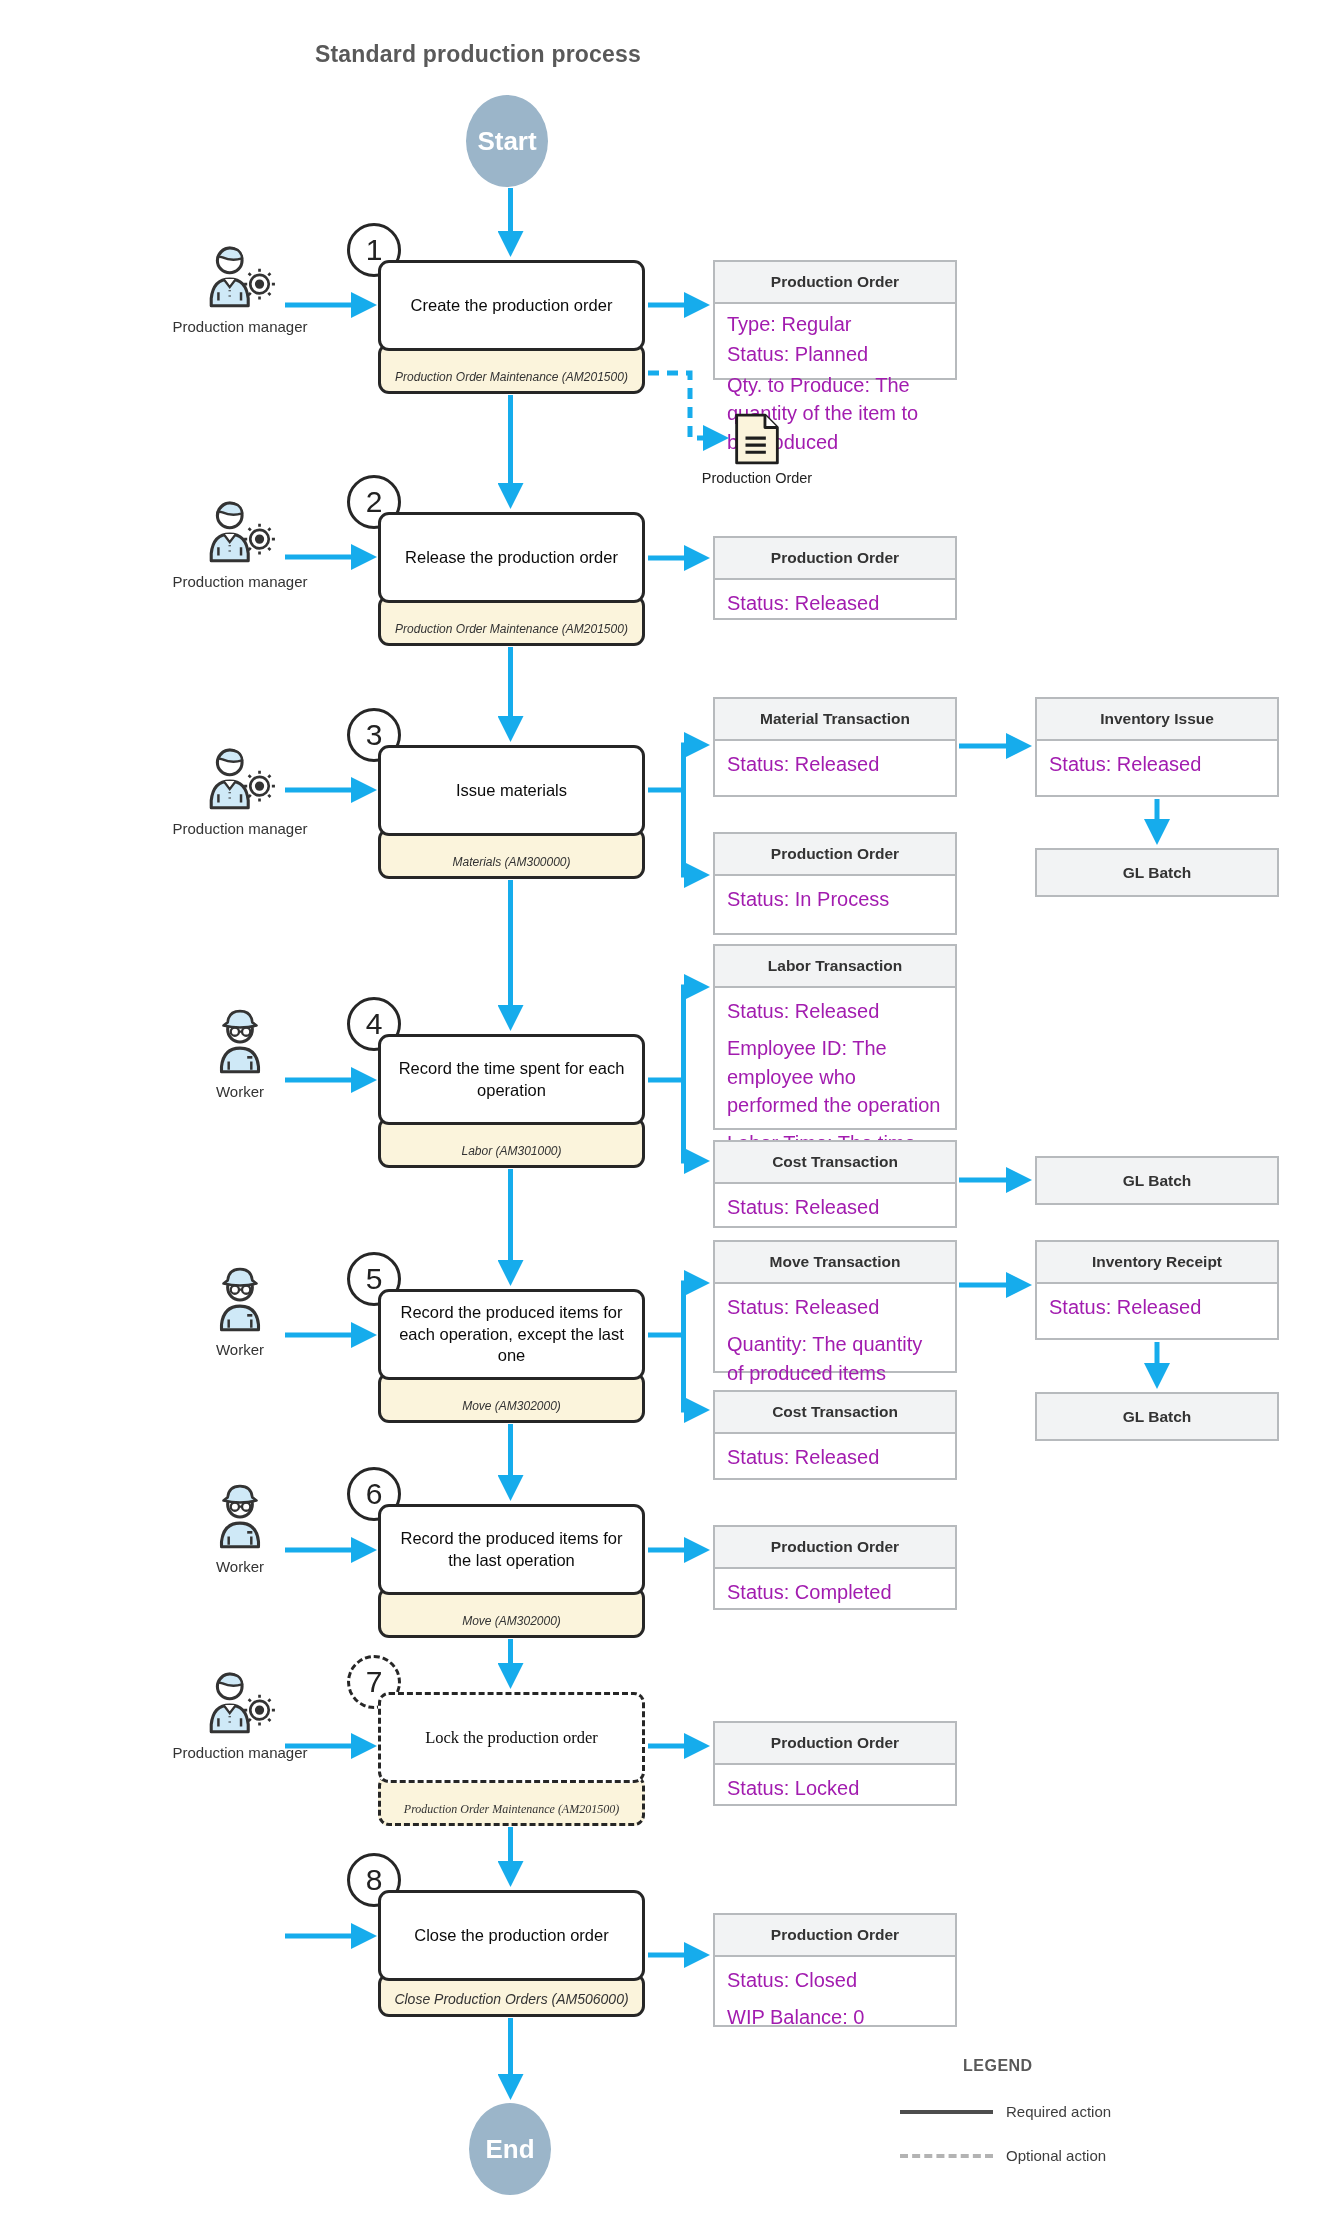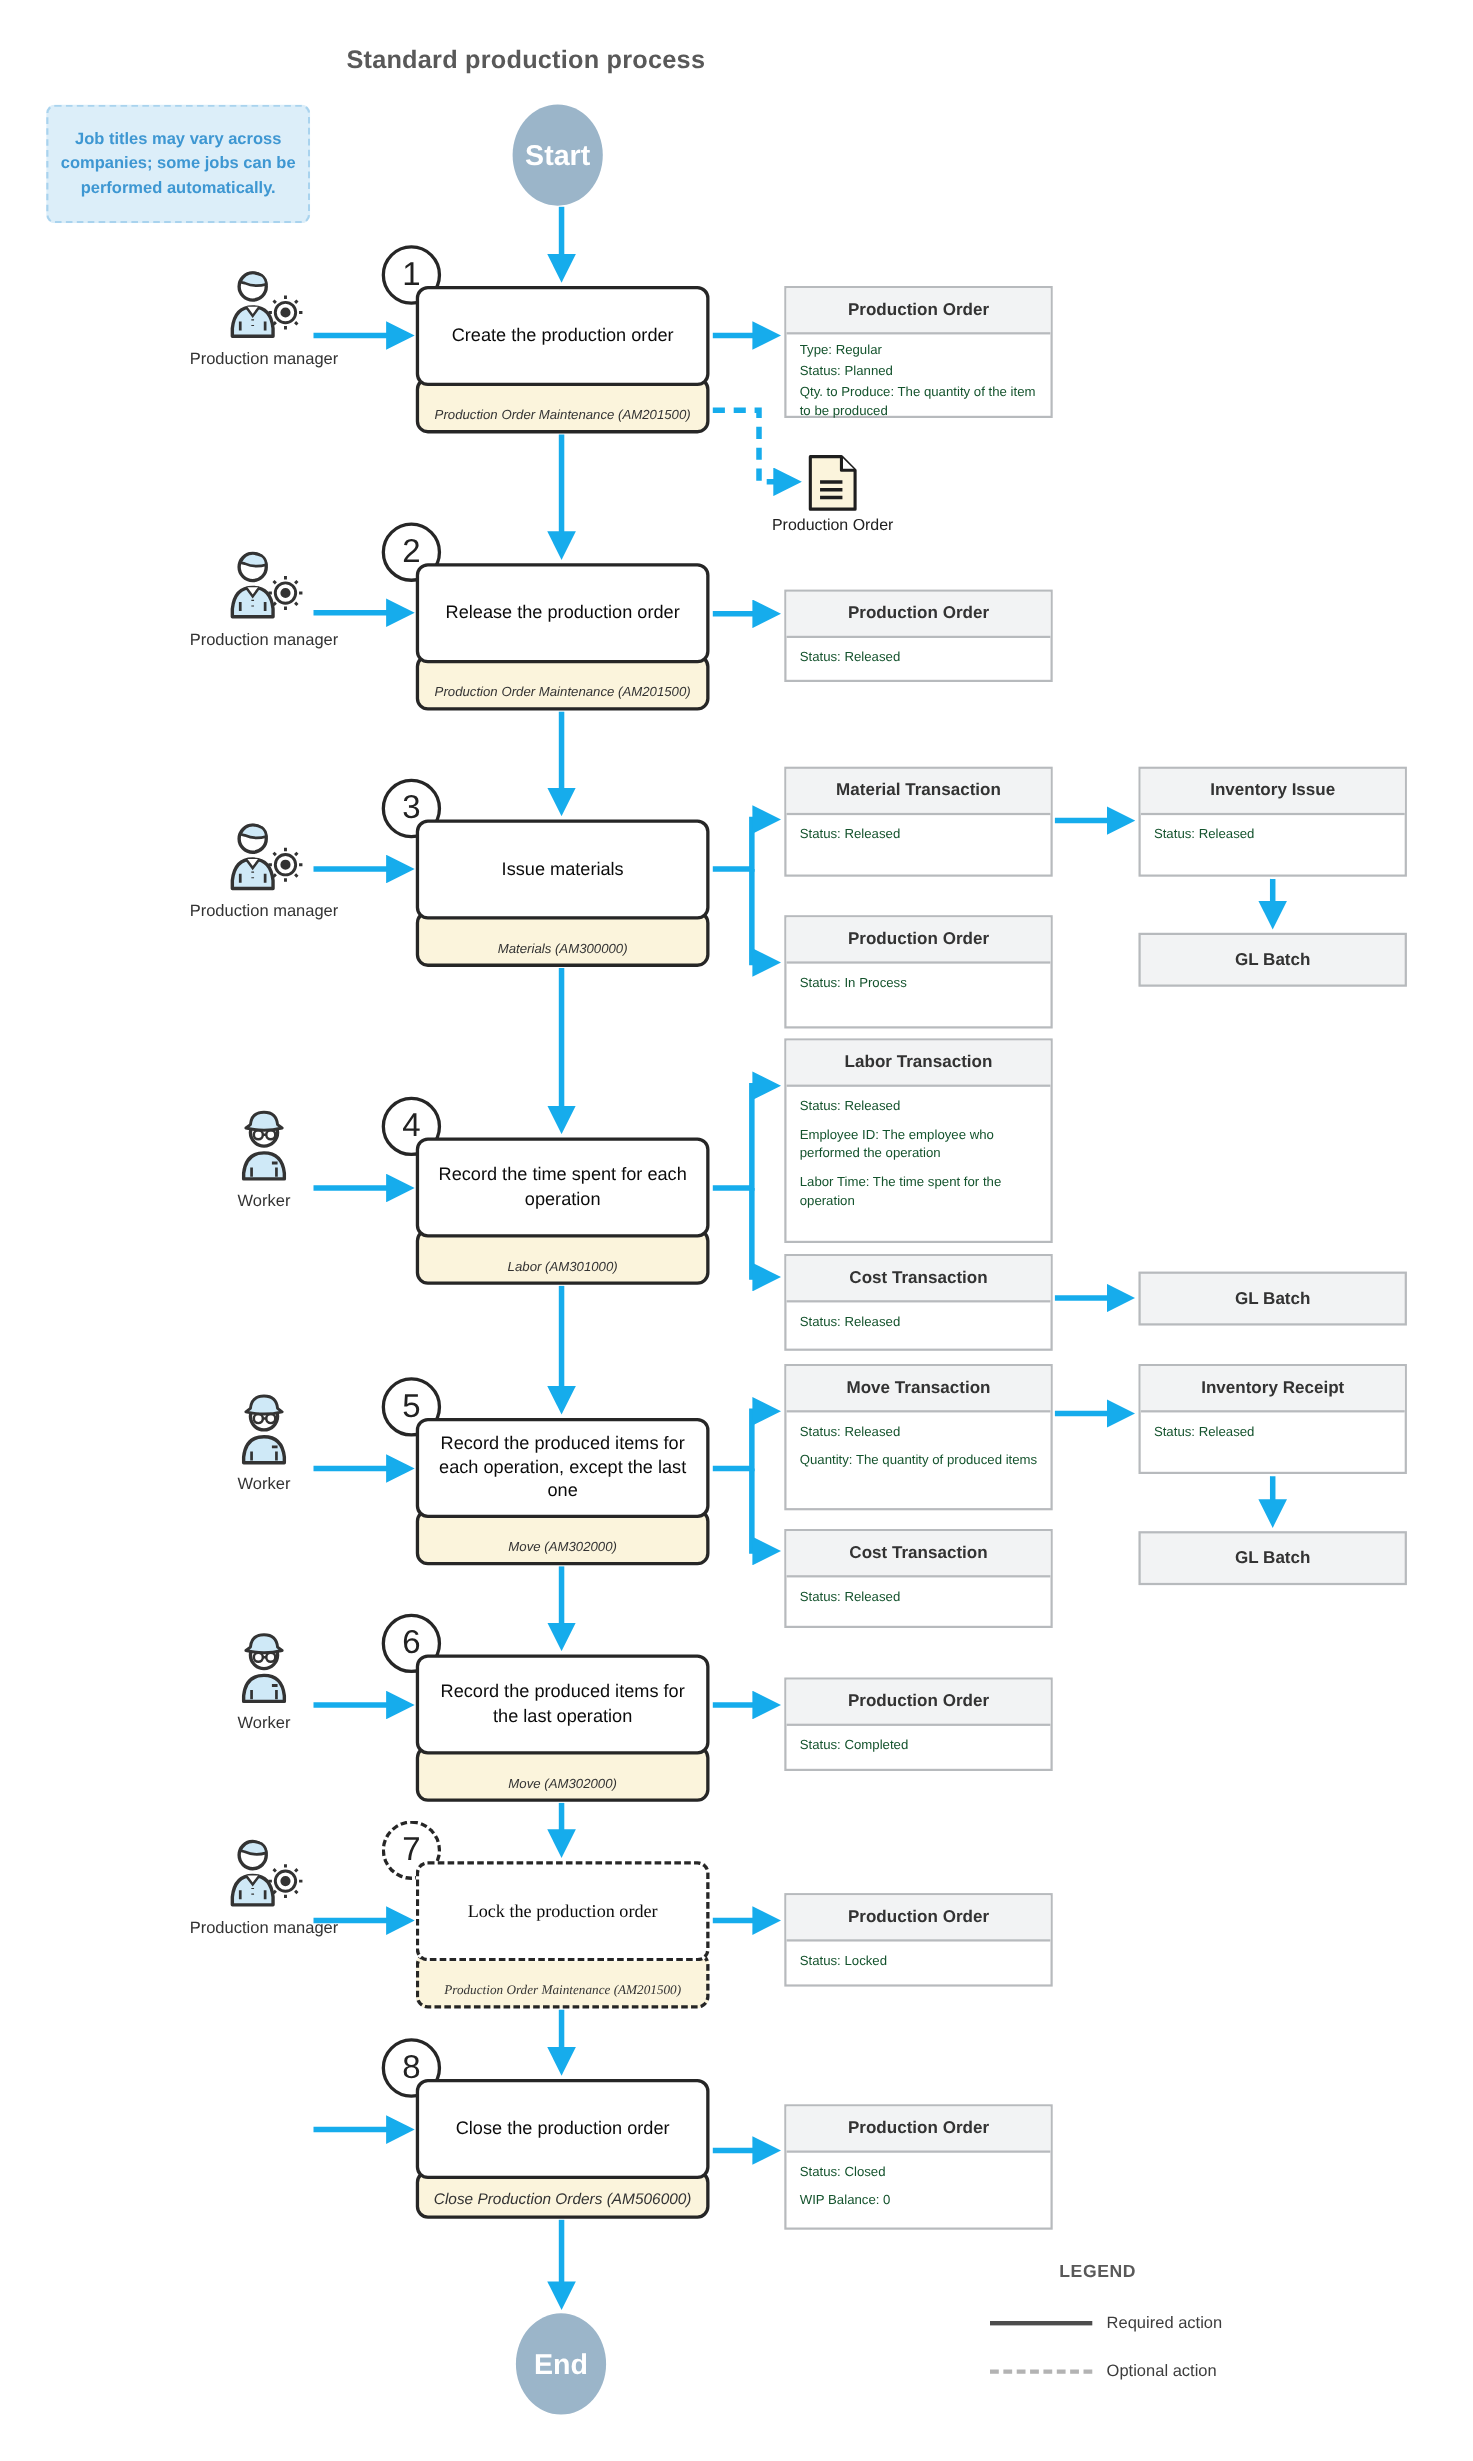--- a/index.html
+++ b/index.html
@@ -35,21 +35,21 @@
                text-align:center; font-size:16.5px; color:#0b0b0b; padding:4px 16px; line-height:1.3; }
   .step-screen { position:absolute; z-index:1; top:83px; box-sizing:border-box; width:267px; height:51px; background:var(--screen-bg);
                  border:3px solid var(--shape-border); border-radius:11px; display:flex; align-items:flex-end; justify-content:center;
                  text-align:center; font-size:12px; font-style:italic; color:#333; line-height:1.25; padding:3px 8px 6px; }
   .step-box.dashed .step-main, .step-box.dashed .step-screen { border-style:dashed; }
 
   
   .record { width:244px; box-sizing:border-box; background:#fff; border:2px solid var(--infobox-border); z-index:2; }
   .record-header { box-sizing:border-box; height:42px; background:var(--infobox-header-bg); border-bottom:2px solid var(--infobox-border);
                    display:flex; align-items:center; justify-content:center; font-weight:bold; font-size:15.5px; color:#333; }
-  .record-body { padding:9px 12px 4px; font-size:12px; color:#14532d; line-height:1.42; }
+  .record-body { padding:9px 12px 4px; font-size:20px; color:#a21caf; line-height:1.42; }
   .record-body p { margin:0 0 9px; }
   .record.gl { height:49px; background:var(--infobox-header-bg); display:flex; align-items:center; justify-content:center;
                font-weight:bold; font-size:15.5px; color:#333; }
 
   
   .persona { width:170px; display:flex; flex-direction:column; align-items:center; z-index:2; }
   .persona svg { width:80px; height:74px; }
   .persona-label { margin-top:1px; text-align:center; font-size:15px; color:#333; line-height:1.25; }
 
   
@@ -166,21 +166,20 @@
     <path class="conn" d="M959 1180 H1007"></path>
     <path class="conn" d="M959 1285 H1007"></path>
 
     <path class="conn" d="M1157 799 V820"></path>
     <path class="conn" d="M1157 1342 V1364"></path>
 
     <path class="conn dash" d="M648 373 H690 V438 H704"></path>
   </svg>
 
   <div class="abs page-title">Standard production process</div>
-  <div class="abs note">Job titles may vary across companies; some jobs can be performed automatically.</div>
 
   <div class="abs terminator" style="left:466px;top:95px;">Start</div>
   <div class="abs terminator" style="left:469px;top:2103px;">End</div>
 
   <div class="abs persona" style="left:155px;top:243px;">
     <svg>
         <use href="#icon-manager"></use>
       </svg>
     <div class="persona-label">Production manager</div>
   </div>

